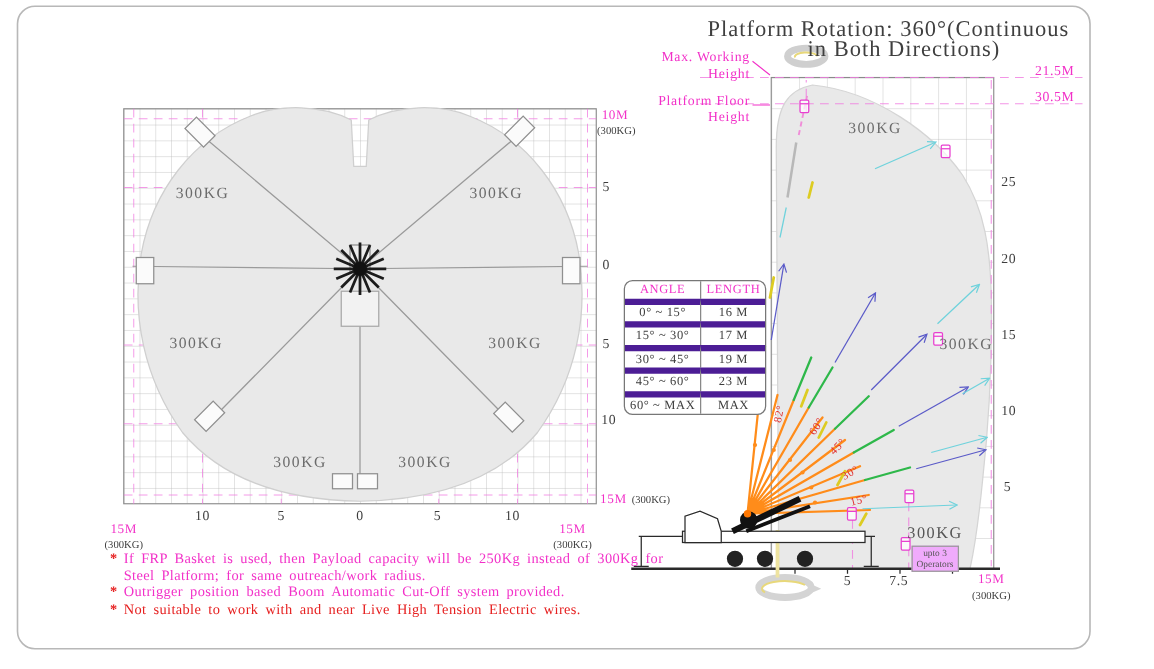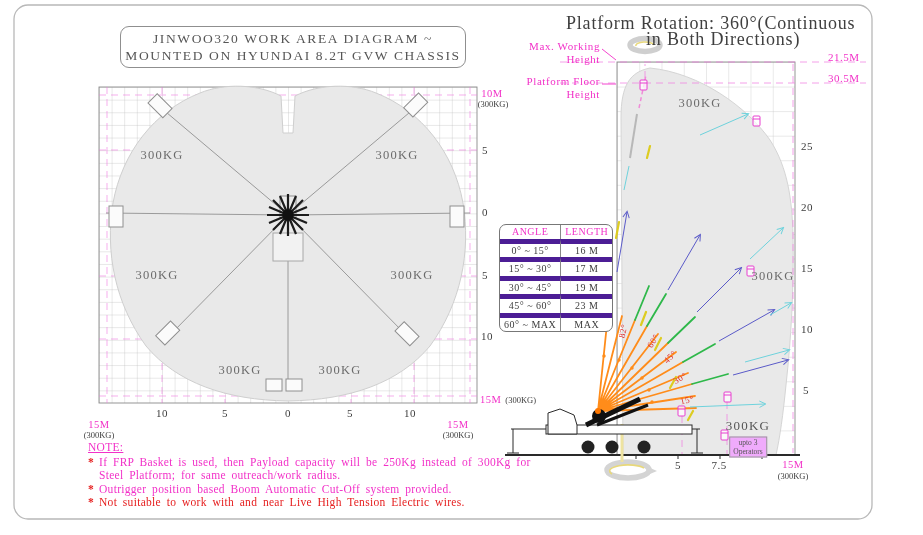--- a/index.html
+++ b/index.html
@@ -188,24 +188,20 @@
         <circle cx="612" cy="447" r="6.5" fill="#222" stroke="none"></circle>
         <circle cx="644" cy="447" r="6.5" fill="#222" stroke="none"></circle>
         <path d="M586 425L640 399" stroke="#111" stroke-width="5"></path>
         <path d="M597 425L648 405" stroke="#111" stroke-width="3"></path>
         <circle cx="599" cy="416" r="7" fill="#111" stroke="none"></circle>
       </g>
       <circle cx="598" cy="411" r="3" fill="#ff7700"></circle>
     </g>
   </svg>
 
-  <div class="abs title-box">
-    <div>JINWOO320 WORK AREA DIAGRAM ~</div>
-    <div>MOUNTED ON HYUNDAI 8.2T GVW CHASSIS</div>
-  </div>
 
   <div class="abs ctr loadlbl" style="left:162px;top:155px">300KG</div>
   <div class="abs ctr loadlbl" style="left:397px;top:155px">300KG</div>
   <div class="abs ctr loadlbl" style="left:157px;top:275px">300KG</div>
   <div class="abs ctr loadlbl" style="left:412px;top:275px">300KG</div>
   <div class="abs ctr loadlbl" style="left:240px;top:370px">300KG</div>
   <div class="abs ctr loadlbl" style="left:340px;top:370px">300KG</div>
 
   <div class="abs ctr axis-num" style="left:162px;top:413px">10</div>
   <div class="abs ctr axis-num" style="left:225px;top:413px">5</div>
@@ -288,21 +284,20 @@
   </div>
 
   <div class="abs angle-red" style="left:616px;top:326px;transform:rotate(-78deg)">82°</div>
   <div class="abs angle-red" style="left:646px;top:336px;transform:rotate(-58deg)">60°</div>
   <div class="abs angle-red" style="left:663px;top:352px;transform:rotate(-45deg)">45°</div>
   <div class="abs angle-red" style="left:673px;top:373px;transform:rotate(-30deg)">30°</div>
   <div class="abs angle-red" style="left:680px;top:395px;transform:rotate(-14deg)">15°</div>
 
 
   <div id="notes" class="abs">
-    <div class="hd">NOTE:</div>
     <div class="row">
       <span class="bullet">*</span>
       <span class="magenta">If FRP Basket is used, then Payload capacity will be 250Kg instead of 300Kg for Steel Platform; for same outreach/work radius.</span>
     </div>
     <div class="row">
       <span class="bullet">*</span>
       <span class="magenta">Outrigger position based Boom Automatic Cut-Off system provided.</span>
     </div>
     <div class="row">
       <span class="bullet">*</span>

